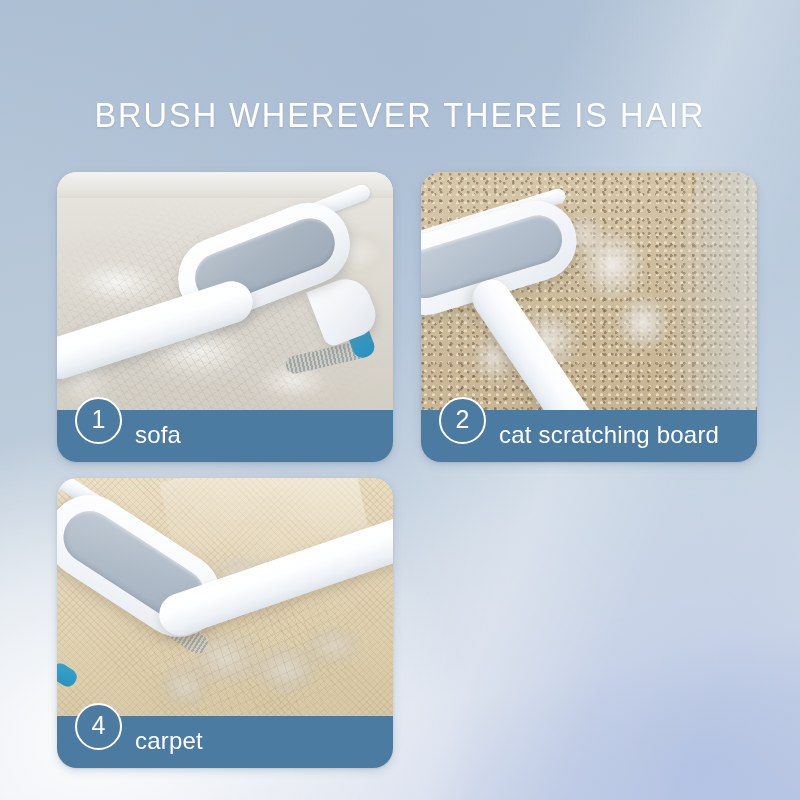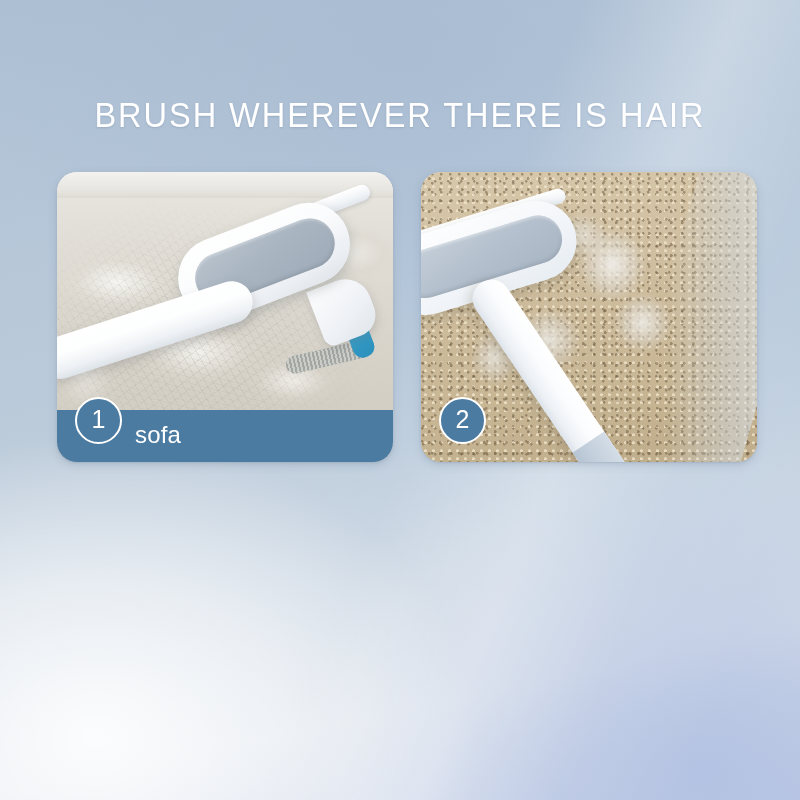--- a/index.html
+++ b/index.html
@@ -520,21 +520,46 @@
         <div class="p2-seam"></div>
         <div class="layer p2-fluff"></div>
         <div class="p2-handle">
           <div class="p2-tip"></div>
         </div>
         <div class="p2-blade"></div>
         <div class="p2-head">
           <div class="p2-pad"></div>
         </div>
       </div>
+      <div class="caption">
+        <div class="caption-text">cat scratching board</div>
+      </div>
       <div class="badge">
         <span>2</span>
       </div>
     </div>
 
 
+    <div class="panel">
+      <div class="photo">
+        <div class="layer p4-bg"></div>
+        <div class="layer p4-weave"></div>
+        <div class="p4-crease"></div>
+        <div class="layer p4-fur"></div>
+        <div class="layer p4-hairs"></div>
+        <div class="p4-teal"></div>
+        <div class="p4-bristle"></div>
+        <div class="p4-blade"></div>
+        <div class="p4-head">
+          <div class="p4-pad"></div>
+        </div>
+        <div class="p4-handle"></div>
+      </div>
+      <div class="caption">
+        <div class="caption-text">carpet</div>
+      </div>
+      <div class="badge">
+        <span>4</span>
+      </div>
+    </div>
 
   </div>
 </div>
 
 </body></html>

